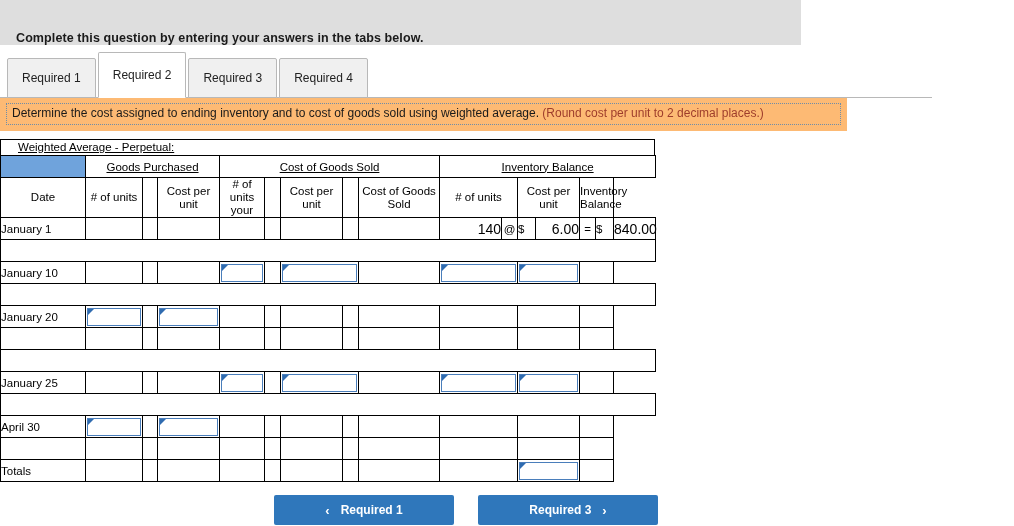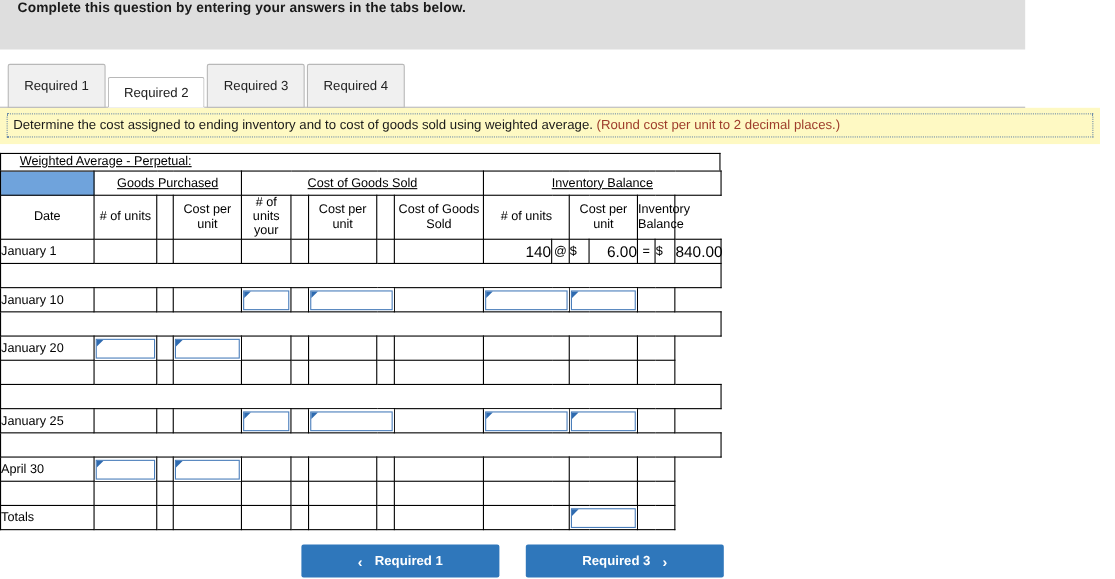--- a/index.html
+++ b/index.html
@@ -6,25 +6,25 @@
   html, body {
     margin: 0; padding: 0;
     width: 1014px; height: 526px;
     background: #ffffff;
     font-family: "Liberation Sans", sans-serif;
     overflow: hidden;
   }
 
   
   #banner {
-    width: 932px;
+    width: 801px;
     height: 45px;
     background: #dedede;
     display: flex;
-    align-items: flex-start;
+    align-items: flex-end;
   }
   #banner-text {
     margin-left: 16px;
     font-size: 12.5px;
     font-weight: bold;
     color: #1a1a1a;
     letter-spacing: .1px;
   }
 
   
@@ -57,27 +57,27 @@
     border: 1px solid #b8b8b8;
     border-bottom: 1px solid #b8b8b8;
     margin-right: 2px;
     border-radius: 2px 2px 0 0;
     cursor: pointer;
     white-space: nowrap;
   }
   .tab.active {
     background: #ffffff;
     border-bottom-color: #ffffff;
-    height: 28px;
+    height: 46px;
   }
 
   
   #instruction {
-    width: 1000px;
-    background: #fef9c3;
+    width: 847px;
+    background: #fdba74;
     padding: 5px 0 6px 0;
     font-size: 12px;
   }
   #instruction-inner {
     margin: 0 6px;
     border: 1px dotted #6f8da8;
     padding: 2px 5px 3px 5px;
     line-height: 15px;
     color: #1a1a1a;
     white-space: nowrap;

